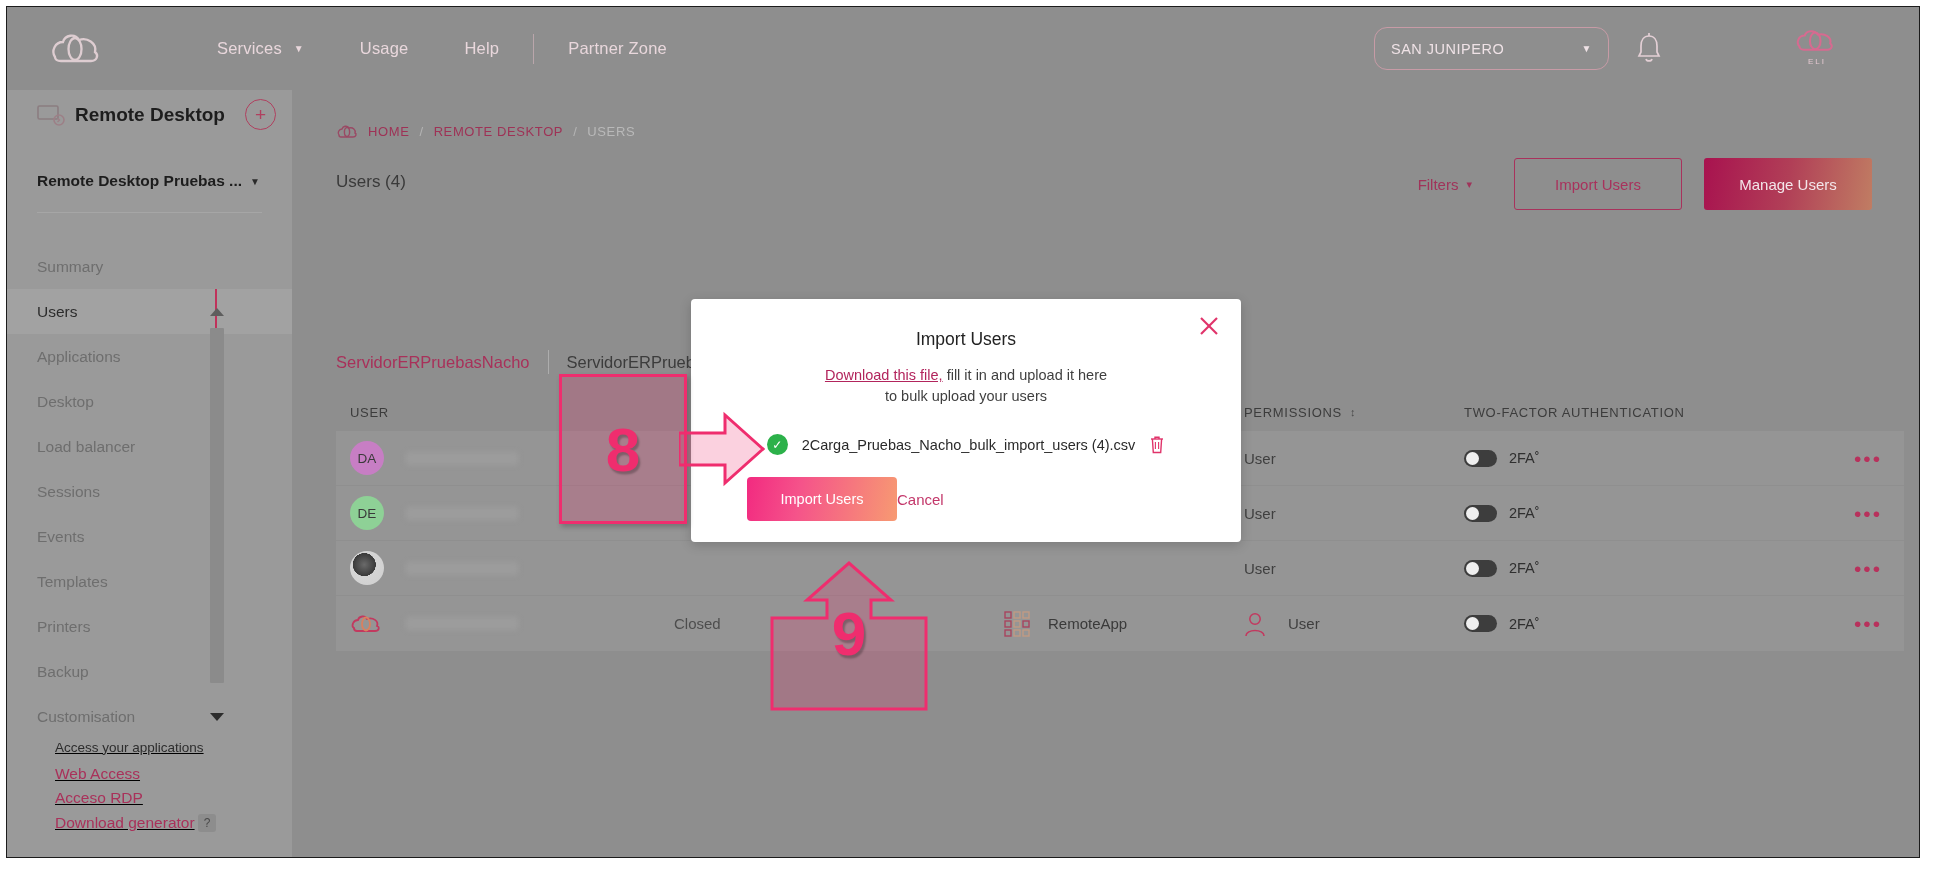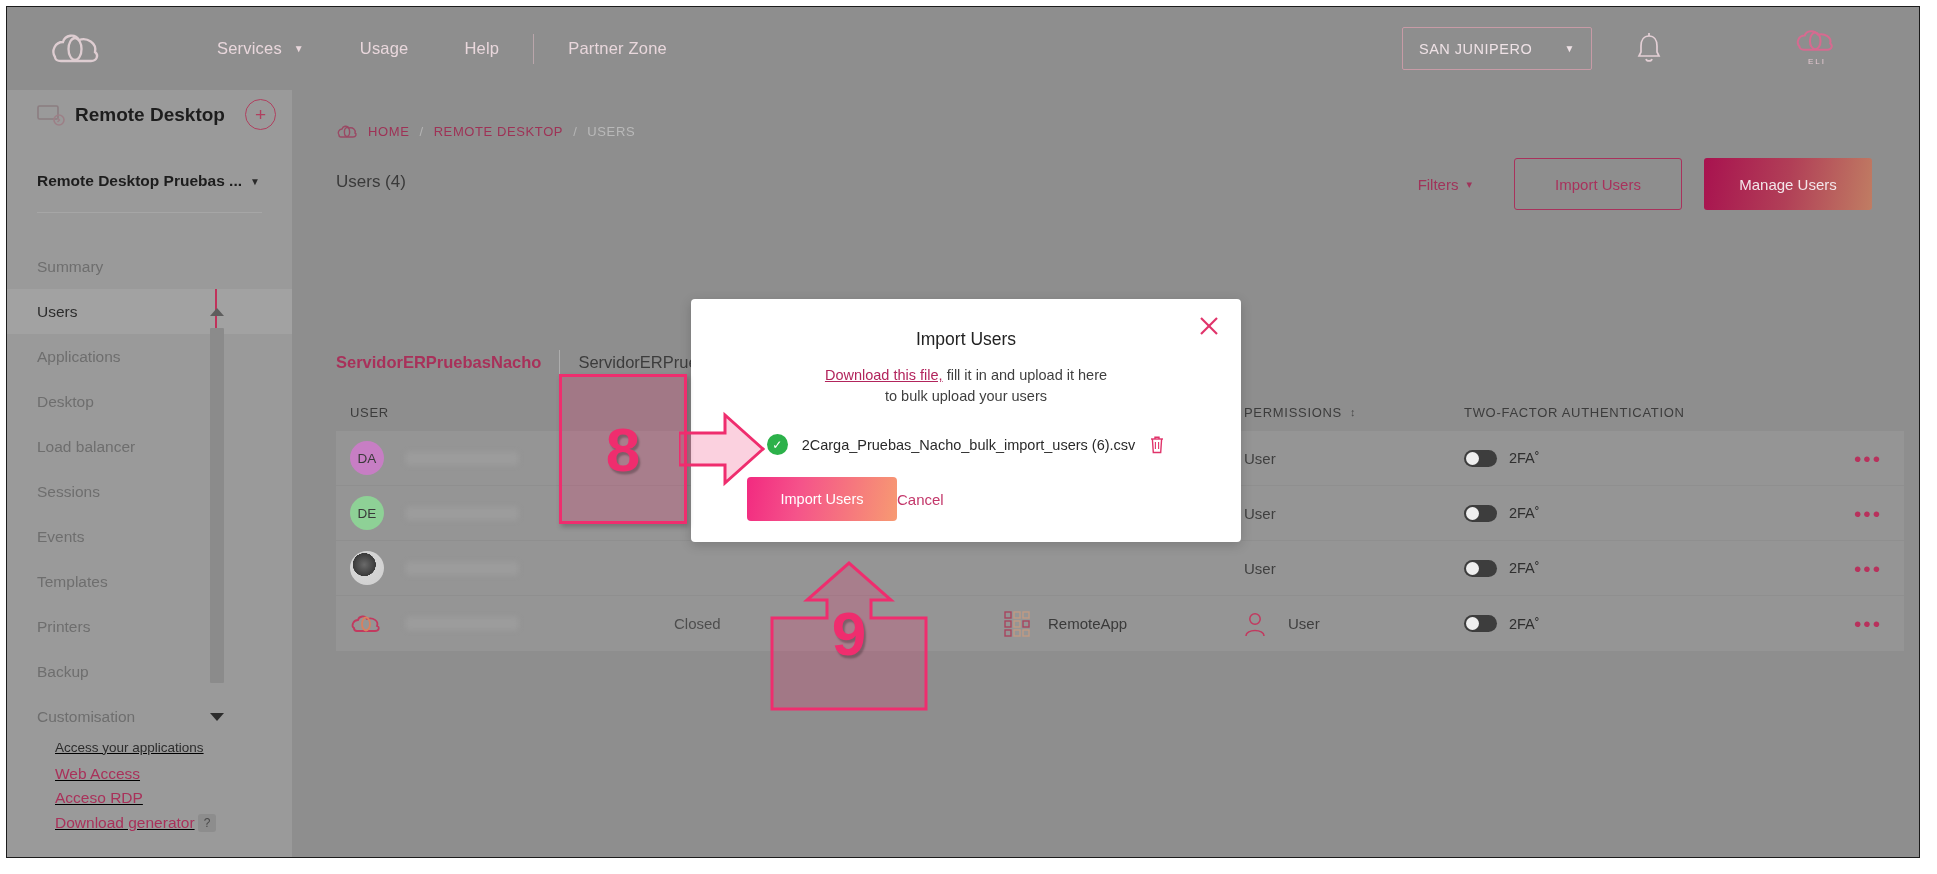--- a/index.html
+++ b/index.html
@@ -46,24 +46,24 @@
     padding: 0 28px; height: 83px; line-height: 83px;
     white-space: nowrap; cursor: pointer;
   }
   .nav-caret { font-size: 10px; margin-left: 7px; position: relative; top: -2px; }
   .nav-sep {
     width: 1px; height: 30px; background: #cdb0b8; opacity: .7;
     margin: 0 6px; align-self: center;
   }
 
   .org-select {
-    position: absolute; right: 327px; top: 20px;
-    width: 190px; height: 43px;
+    position: absolute; right: 310px; top: 20px;
+    width: 235px; height: 43px;
     border: 1px solid #c79ba6;
-    border-radius: 2px;
+    border-radius: 13px;
     display: flex; align-items: center; justify-content: space-between;
     padding: 0 16px;
     color: #efe2e6; font-size: 14.5px; letter-spacing: .5px;
     cursor: pointer;
   }
   .org-select .caret { font-size: 10px; }
 
   .bell {
     position: absolute; right: 255px; top: 24px;
     width: 30px; height: 34px; cursor: pointer;
@@ -195,21 +195,21 @@
     display: flex; align-items: center; justify-content: center;
     cursor: pointer;
   }
 
   .server-tabs {
     position: absolute; left: 44px; top: 260px;
     display: flex; align-items: center; gap: 0;
     font-size: 16.5px;
   }
   .server-tabs .tab { cursor: pointer; }
-  .server-tabs .tab.active { color: #a8315a; font-weight: bold; }
+  .server-tabs .tab.active { color: #a8315a; font-weight: normal; }
   .server-tabs .tab.inactive { color: #3c3c3c; }
   .server-tabs .tsep { width: 1px; height: 24px; background: #adadad; margin: 0 18px; }
 
   
   .table-wrap {
     position: absolute; left: 44px; top: 303px;
     width: 1568px;
   }
   .thead {
     display: flex; align-items: center; height: 38px;
@@ -641,21 +641,21 @@
           <line x1="19" y1="3" x2="3" y2="19" stroke="#e0336a" stroke-width="2.1"></line>
         </svg>
       </div>
       <div class="modal-title">Import Users</div>
       <div class="modal-sub">
         <a>Download this file,</a><span> fill it in and upload it here</span><br>
         <span>to bulk upload your users</span>
       </div>
       <div class="file-row">
         <span class="check-ico">✓</span>
-        <span class="file-name">2Carga_Pruebas_Nacho_bulk_import_users (6).csv</span>
+        <span class="file-name">2Carga_Pruebas_Nacho_bulk_import_users (4).csv</span>
         <span class="trash-ico">
           <svg viewBox="0 0 16 19" width="16" height="19">
             <path d="M2 4 h12" stroke="#e0336a" stroke-width="1.4"></path>
             <path d="M6 4 V2.2 h4 V4" fill="none" stroke="#e0336a" stroke-width="1.4"></path>
             <path d="M3.4 4 L4.3 17.5 h7.4 L12.6 4" fill="none" stroke="#e0336a" stroke-width="1.4"></path>
             <path d="M6.4 7 v7 M9.6 7 v7" stroke="#e0336a" stroke-width="1.1"></path>
           </svg>
         </span>
       </div>
       <div class="modal-actions">

